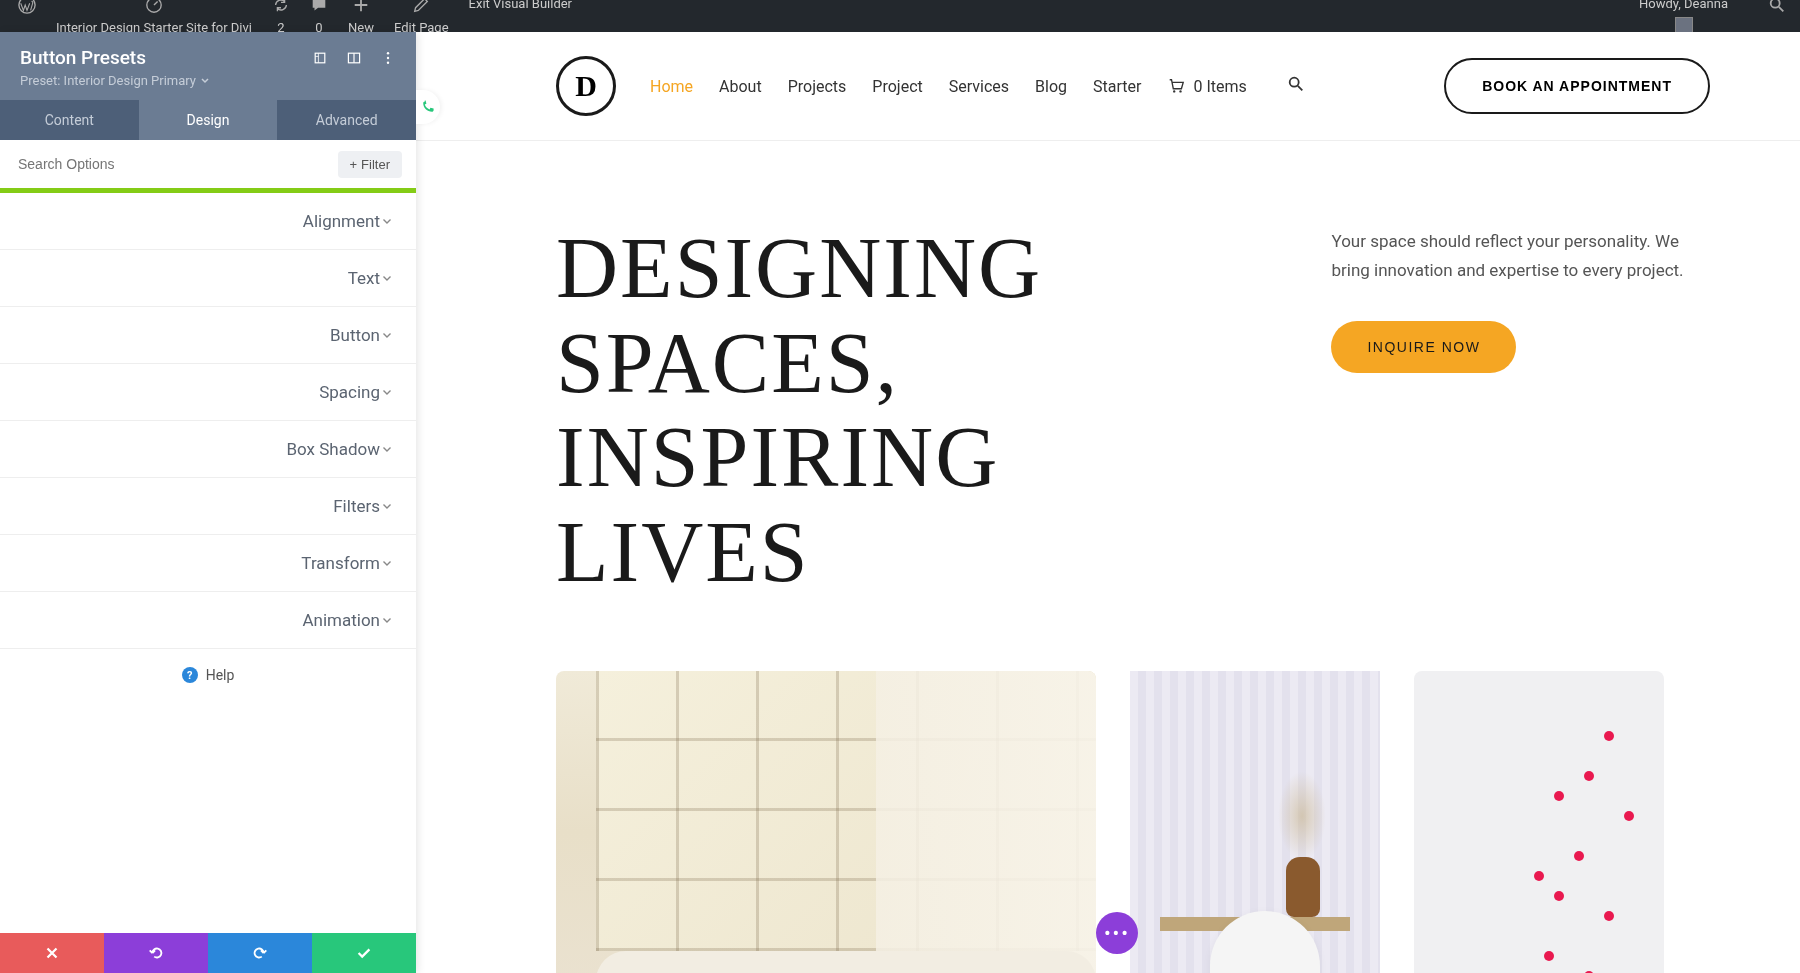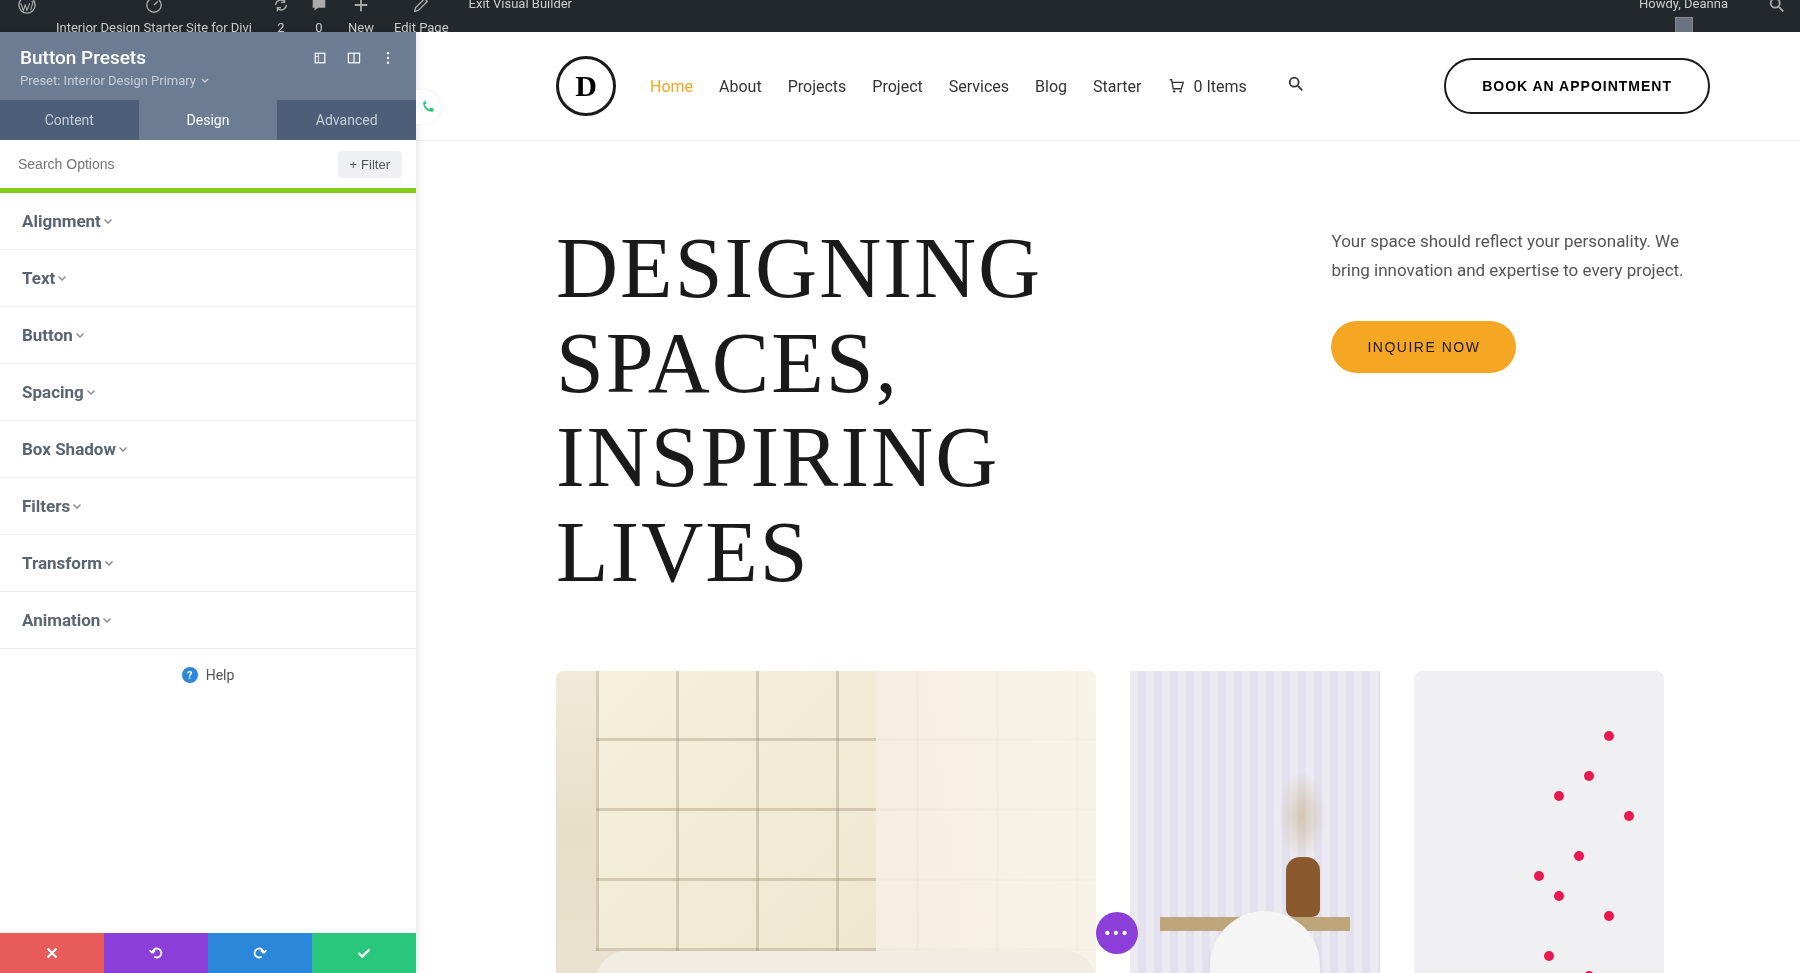--- a/index.html
+++ b/index.html
@@ -20,21 +20,21 @@
 .panel-title { font-size: 19px; font-weight: 500; display: flex; align-items: center; }
 .panel-title-icons { margin-left: auto; display: flex; gap: 18px; }
 .panel-title-icons svg { width: 16px; height: 16px; fill: #fff; cursor: pointer; }
 .panel-subtitle { font-size: 13px; color: #c5cdd8; margin-top: 4px; display: flex; align-items: center; gap: 4px; }
 .panel-tabs { display: flex; background: #4d5f78; }
 .panel-tab { flex: 1; text-align: center; padding: 12px 0; color: #c5cdd8; font-size: 14px; cursor: pointer; }
 .panel-tab.active { background: #6b7c93; color: #fff; }
 .panel-search { display: flex; align-items: center; padding: 10px 14px; border-bottom: 5px solid #84cc16; }
 .panel-search input { flex: 1; border: none; outline: none; font-size: 14px; color: #666; padding: 6px 4px; }
 .filter-btn { display: flex; align-items: center; gap: 4px; background: #eef0f3; padding: 6px 12px; border-radius: 4px; color: #555; font-size: 13px; cursor: pointer; border: none; }
-.option-group { display: flex; align-items: center; justify-content: flex-start; padding: 18px 22px; border-bottom: 1px solid #eee; cursor: pointer; font-weight: bold; }
+.option-group { display: flex; align-items: center; justify-content: flex-end; padding: 18px 22px; border-bottom: 1px solid #eee; cursor: pointer; }
 .option-label { font-size: 17px; color: #5b6471; }
 .chevron { width: 14px; height: 14px; fill: #888; }
 .help-row { display: flex; align-items: center; justify-content: center; gap: 8px; padding: 18px 0; color: #555; font-size: 14px; }
 .help-icon { width: 16px; height: 16px; background: #2b87da; border-radius: 50%; color: #fff; display: flex; align-items: center; justify-content: center; font-size: 11px; font-weight: bold; }
 .footer-actions { margin-top: auto; display: flex; }
 .footer-btn { flex: 1; height: 40px; display: flex; align-items: center; justify-content: center; cursor: pointer; }
 .footer-btn svg { width: 18px; height: 18px; fill: #fff; }
 .footer-cancel { background: #e85b5b; }
 .footer-undo { background: #8c3ed9; }
 .footer-redo { background: #2b87da; }

